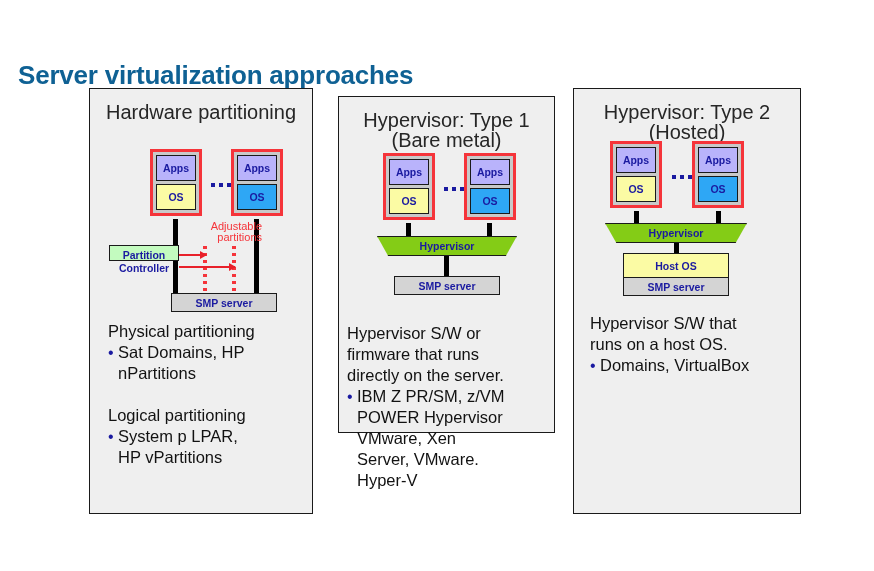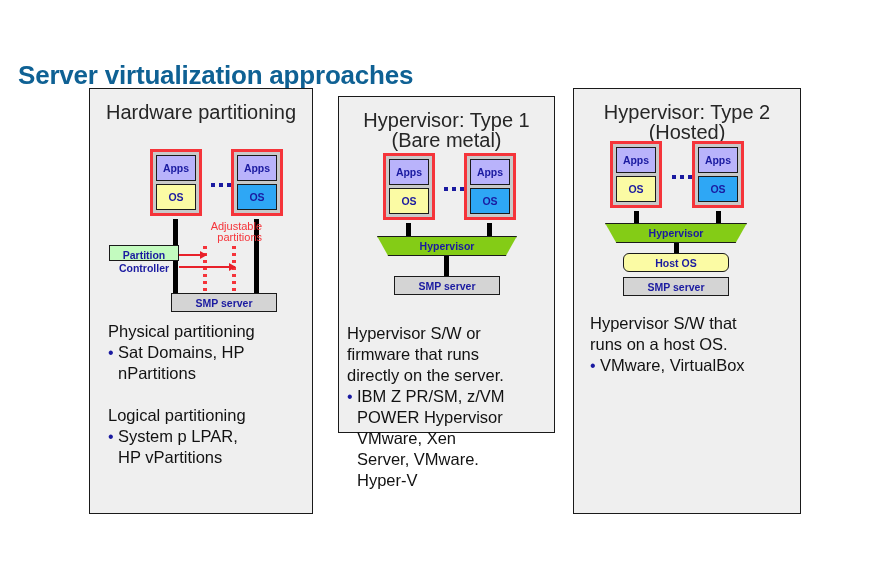--- a/index.html
+++ b/index.html
@@ -315,28 +315,28 @@
         <div class="vm-cell cell-os-blue">OS</div>
       </div>
 
       <div class="conn" style="left:60px; top:70px; height:12px;"></div>
       <div class="conn" style="left:142px; top:70px; height:12px;"></div>
 
       <div class="trapezoid" style="left:31px; top:82px; width:142px;">Hypervisor</div>
 
       <div class="conn" style="left:100px; top:102px; height:10px;"></div>
 
-      <div class="box box-yellow" style="left:49px; top:112px; width:106px; height:19px;border-radius:6px;">Host OS</div>
+      <div class="box box-yellow" style="left:49px; top:112px; width:106px; height:25px;">Host OS</div>
 
       <div class="box box-gray" style="left:49px; top:136px; width:106px; height:19px;">SMP server</div>
     </div>
 
     <div class="body-text" id="text-3">
       <div class="para">Hypervisor S/W that
 runs on a host OS.</div>
       <div class="bullet-row">
         <span class="bullet-dot">•</span>
-        <span class="bullet-text">VMware, VirtualBox</span>
+        <span class="bullet-text">Domains, VirtualBox</span>
       </div>
     </div>
   </div>
 
 </div>
 
 </body></html>

